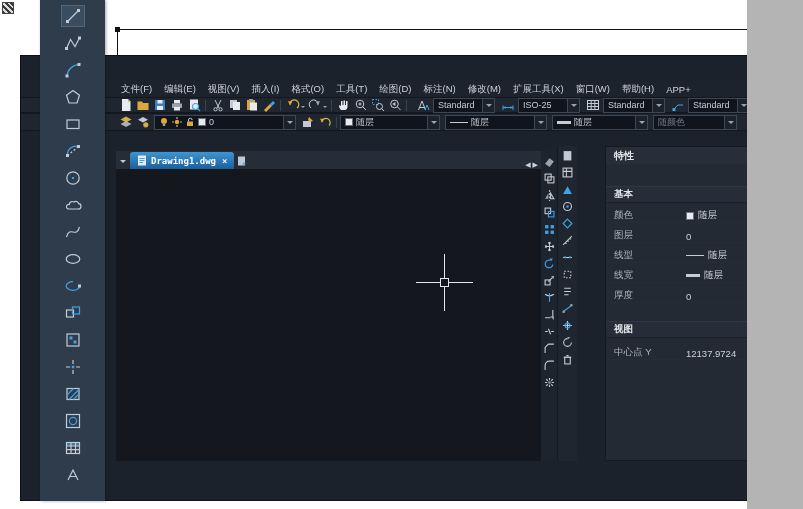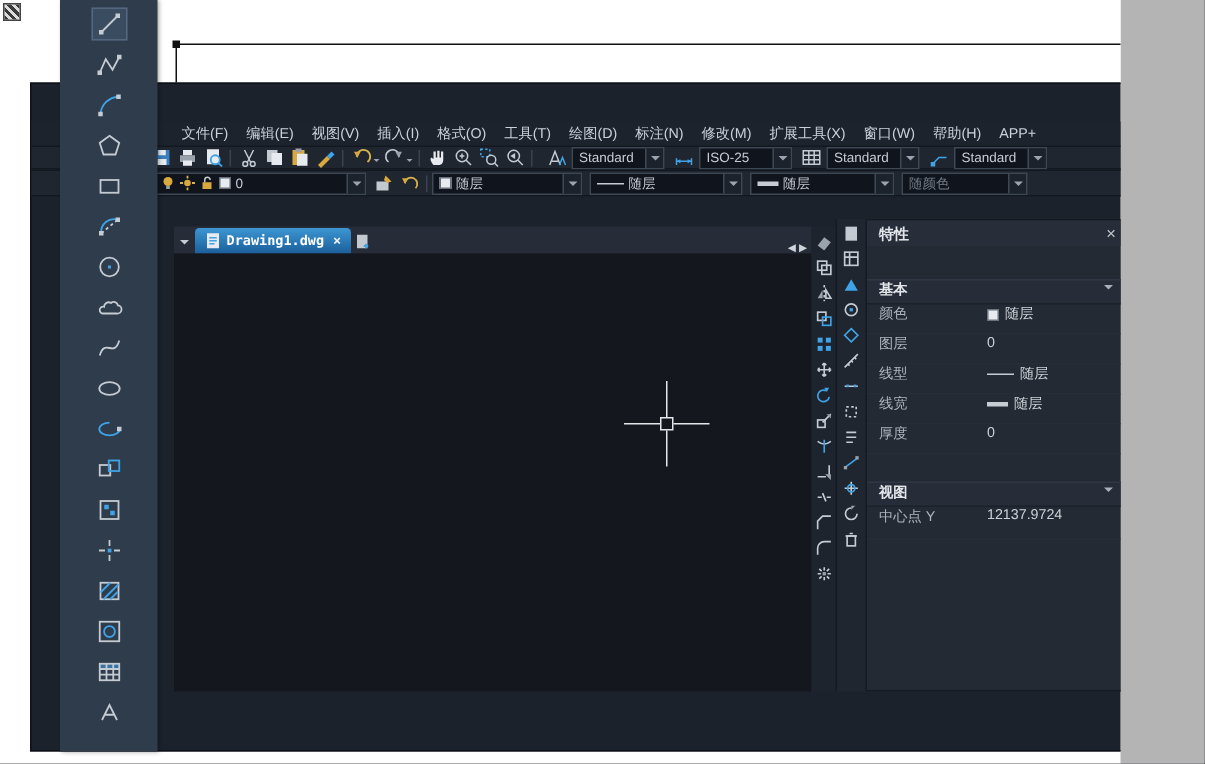--- a/index.html
+++ b/index.html
@@ -14,21 +14,21 @@
   .sel-rect{position:absolute;left:117px;top:29px;width:669px;height:26px;border:1px solid #111;border-bottom:none}
   .sel-h{position:absolute;width:5px;height:5px;background:#111}
   .h1{left:115px;top:27px}.h2{left:783px;top:27px}
 
   
   .appwin{position:absolute;left:20px;top:55px;width:765px;height:446px;background:#1c222c;border:1px solid #0d1117;z-index:10}
 
   .menubar{position:absolute;left:0;top:25px;width:100%;height:16px;display:flex;align-items:center;gap:4px;padding-left:96px;background:#1d232d}
   .mi{font-size:9.5px;color:#ccd1d9;padding:1px 4px;white-space:nowrap;cursor:default}
 
-  .tb{position:absolute;left:0;width:100%;display:flex;align-items:center;background:#20262f;border-top:1px solid #131820;border-bottom:1px solid #131820;padding-left:44px}
+  .tb{position:absolute;left:0;width:100%;display:flex;align-items:center;background:#20262f;border-top:1px solid #131820;border-bottom:1px solid #131820;padding-left:96px}
   .tb1{top:41px;height:16px}
   .tb2{top:57px;height:18px}
   .tbtn{width:17px;height:14px;display:flex;align-items:center;justify-content:center;flex:0 0 auto}
   .sep{width:1px;height:11px;background:#39424e;margin:0 3px;flex:0 0 auto}
   .mini-dd{width:0;height:0;border:2.5px solid transparent;border-top-color:#9aa3ae;margin:5px 1px 0 0}
 
   .combo{height:15px;display:flex;align-items:center;background:#10151d;border:1px solid #3e4855;padding:0 0 0 4px;font-size:9px;color:#c6ccd3;gap:3px;flex:0 0 auto}
   .combo .cval{white-space:nowrap;overflow:hidden}
   .dd{margin-left:auto;width:12px;align-self:stretch;display:flex;align-items:center;justify-content:center;border-left:1px solid #3e4855;background:#1b222c;flex:0 0 auto}
   .dd::after{content:"";width:0;height:0;border:3px solid transparent;border-top-color:#9aa3ae;margin-top:3px}
@@ -66,32 +66,32 @@
   .ch-h{left:300px;top:113px;width:57px;height:1px}
   .ch-v{left:328px;top:85px;width:1px;height:57px}
   .pickbox{position:absolute;left:324px;top:109px;width:9px;height:9px;border:1px solid #e4e7ea;background:#14171d}
 
   
   .stripA{position:absolute;left:520px;top:95px;width:16px;height:310px;background:#1e242e;display:flex;flex-direction:column;align-items:center;gap:4px;padding-top:4px}
   .stripB{position:absolute;left:536px;top:90px;width:20px;height:315px;background:#20262f;display:flex;flex-direction:column;align-items:center;gap:4px;padding-top:3px;border-left:1px solid #141922}
   .sic{width:13px;height:13px;display:flex;align-items:center;justify-content:center;flex:0 0 auto}
 
   
-  .props{position:absolute;left:556px;top:90px;width:174px;height:315px;background:#242a34;border:1px solid #151a22}
+  .props{position:absolute;left:584px;top:90px;width:174px;height:315px;background:#242a34;border:1px solid #151a22}
   .phead{height:17px;display:flex;align-items:center;padding:0 6px 0 8px;background:#272e39}
   .ptitle{font-size:10px;font-weight:bold;color:#e2e6ea}
   .pclose{margin-left:auto;font-size:11px;color:#c2c7cd;cursor:default}
   .psel{height:26px;display:flex;align-items:center;gap:4px;padding:0 6px}
   .pselc{width:86px;height:17px}
   .pbtn{width:17px;height:16px;display:flex;align-items:center;justify-content:center}
   .pspace1{height:22px}
-  .psec{height:17px;display:flex;align-items:flex-start;padding:0 8px;border-top:1px solid #303744;border-bottom:1px solid #1b2029;background:#262d38}
+  .psec{height:17px;display:flex;align-items:center;padding:0 8px;border-top:1px solid #303744;border-bottom:1px solid #1b2029;background:#262d38}
   .psec .st{font-size:9.5px;font-weight:bold;color:#e2e6ea}
   .sec-dd{margin-left:auto;width:0;height:0;border:3.5px solid transparent;border-top-color:#a8b0ba;margin-top:3px}
-  .prow{height:20px;display:flex;align-items:flex-start;border-bottom:1px solid #272d37}
+  .prow{height:20px;display:flex;align-items:flex-end;border-bottom:1px solid #272d37}
   .plab{width:78px;padding-left:8px;font-size:9.5px;color:#aeb4bd;white-space:nowrap}
   .pval{flex:1;display:flex;align-items:center;gap:4px;font-size:9.5px;color:#ccd1d7;padding-left:2px}
   .swc{width:8px;height:8px;background:#e7ebef;border:1px solid #6a727c}
   .pspace2{height:18px}
   .prow2{height:22px}
 
   
   .palette{position:absolute;left:40px;top:0;width:65px;height:501px;background:#2e3c4c;z-index:40;display:flex;flex-direction:column;align-items:center;gap:5px;padding-top:5px;box-shadow:1px 0 3px rgba(0,0,0,.35)}
   .pi{width:24px;height:22px;display:flex;align-items:center;justify-content:center;flex:0 0 auto}
   .pi.sel{background:#3a4c60;border:1px solid #54677d}

